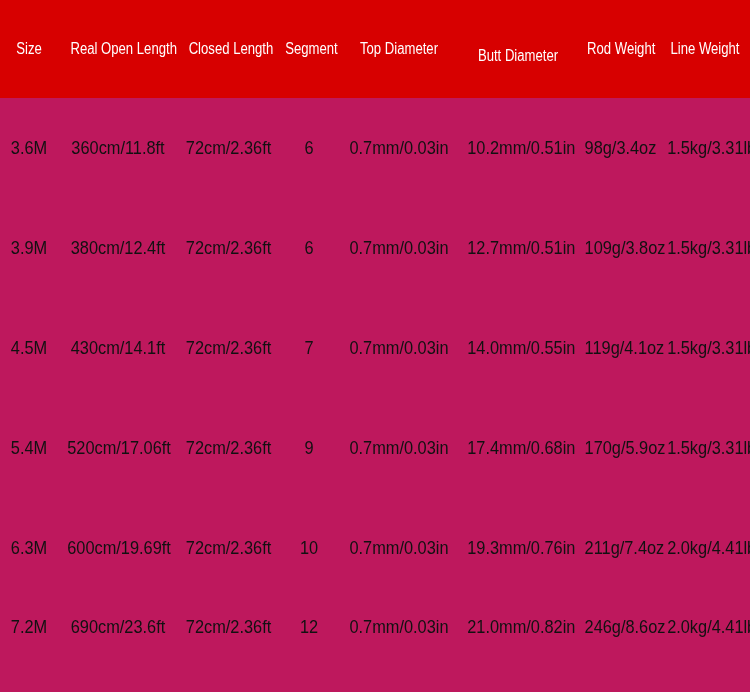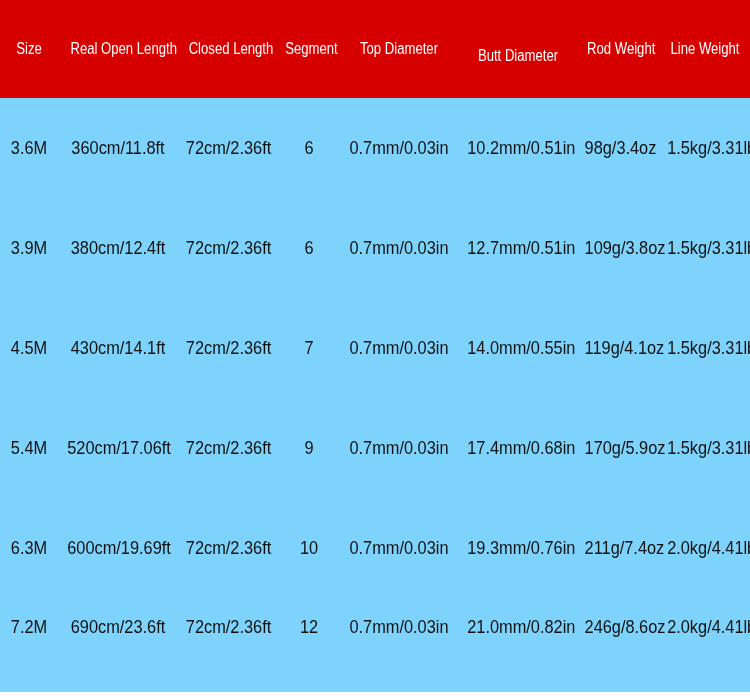--- a/index.html
+++ b/index.html
@@ -41,21 +41,21 @@
     letter-spacing: 0px;
   }
   
   #spec-table thead th.lowered {
     padding-top: 14px;
   }
 
   
   #spec-table tbody tr {
     height: 100px;
-    background: #7dd3fc;
+    background: #be185d;
     padding-left: 8px;
   }
   #spec-table tbody tr:last-child {
     height: 94px;
     margin-left: 22px;
   }
   #spec-table tbody td {
     color: #111111;
     font-size: 19px;
     line-height: 1.15;

